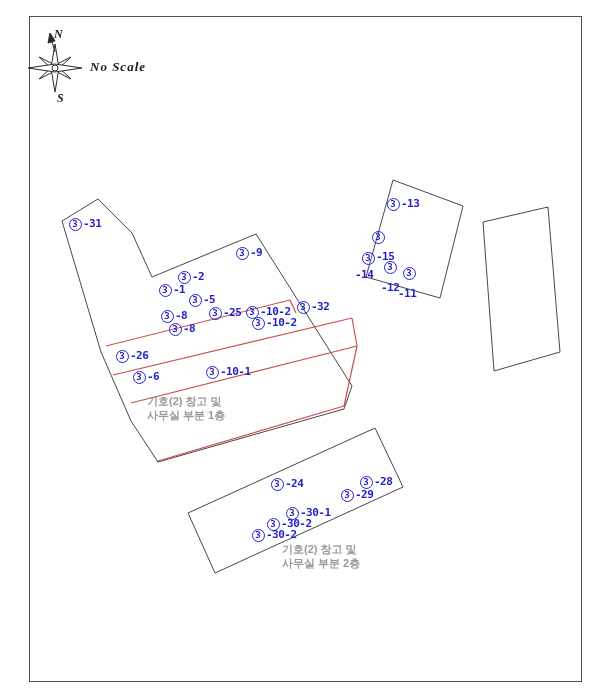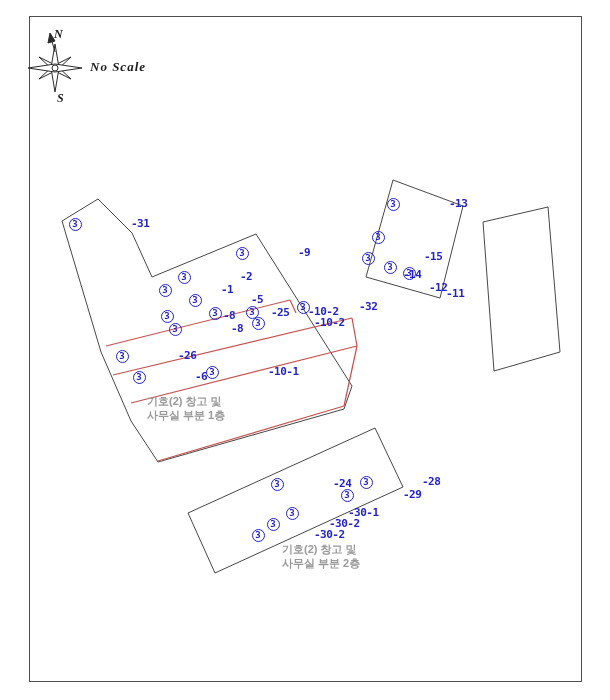--- a/index.html
+++ b/index.html
@@ -6,21 +6,21 @@
   .page{position:relative;width:610px;height:700px;background:#ffffff;overflow:hidden;
         font-family:"Liberation Sans",sans-serif;}
   .frame{position:absolute;left:29px;top:16px;width:553px;height:666px;
          border:1px solid #4f4f4f;box-sizing:border-box;}
   svg.drawing{position:absolute;left:0;top:0;}
   .mgroup{display:contents;}
   .mcircle{position:absolute;width:13px;height:13px;border:1.6px solid #2222cc;border-radius:50%;
            color:#2222cc;font:bold 9px "DejaVu Sans Mono",monospace;
            display:flex;align-items:center;justify-content:center;box-sizing:border-box;}
   .mlabel{position:absolute;color:#2222cc;font:bold 11px "DejaVu Sans Mono",monospace;
-          letter-spacing:-0.5px;white-space:nowrap;margin-left:48px;}
+          letter-spacing:-0.5px;white-space:nowrap;}
   .arealabel{position:absolute;color:#9a9a9a;font:bold 11px "Liberation Sans",sans-serif;
              line-height:14px;white-space:nowrap;}
   .compass-n,.compass-s{position:absolute;font:italic bold 12px "Liberation Serif",serif;color:#1c1c1c;}
   .noscale{position:absolute;font:italic bold 13px "Liberation Serif",serif;color:#1c1c1c;
            letter-spacing:1px;}
 </style>
 </head>
 <body>
 
 <div class="page">

